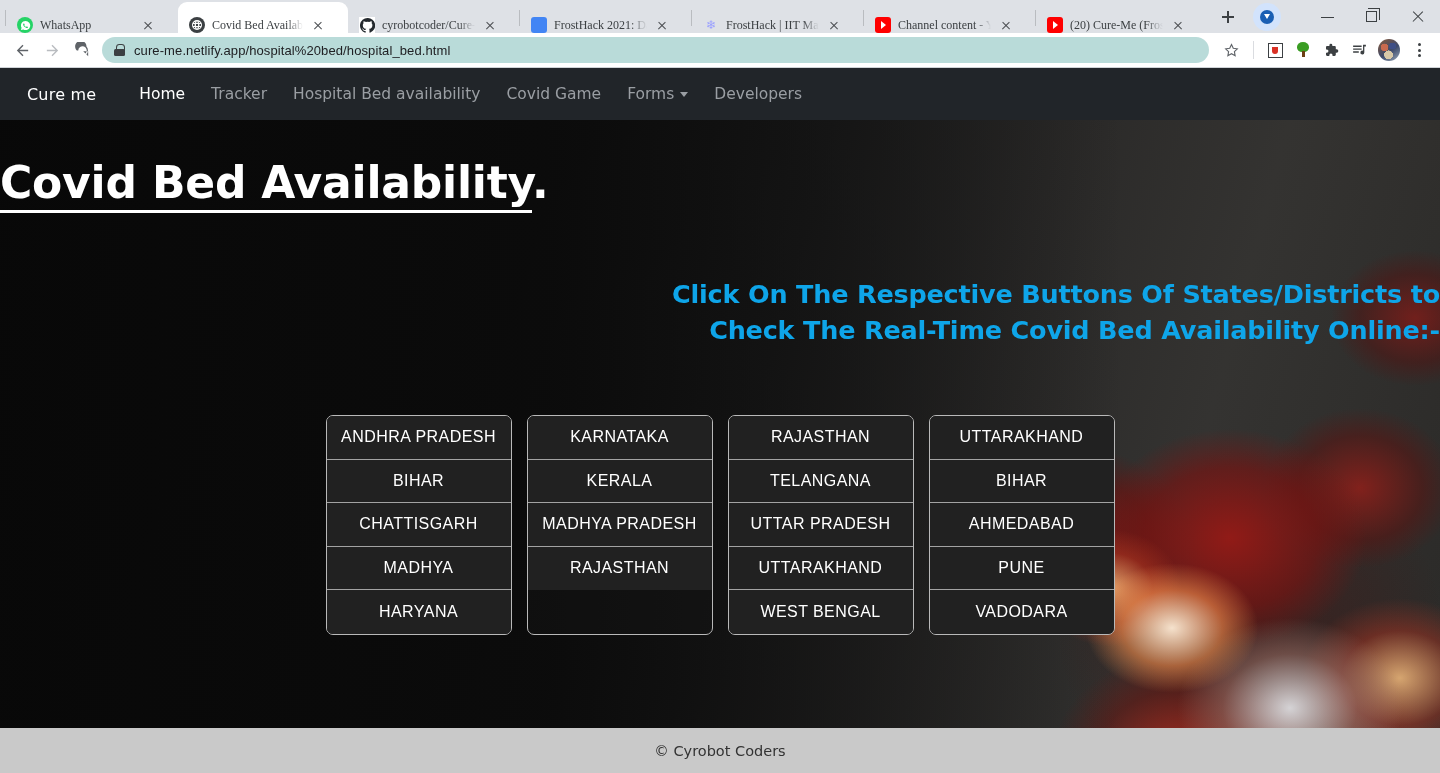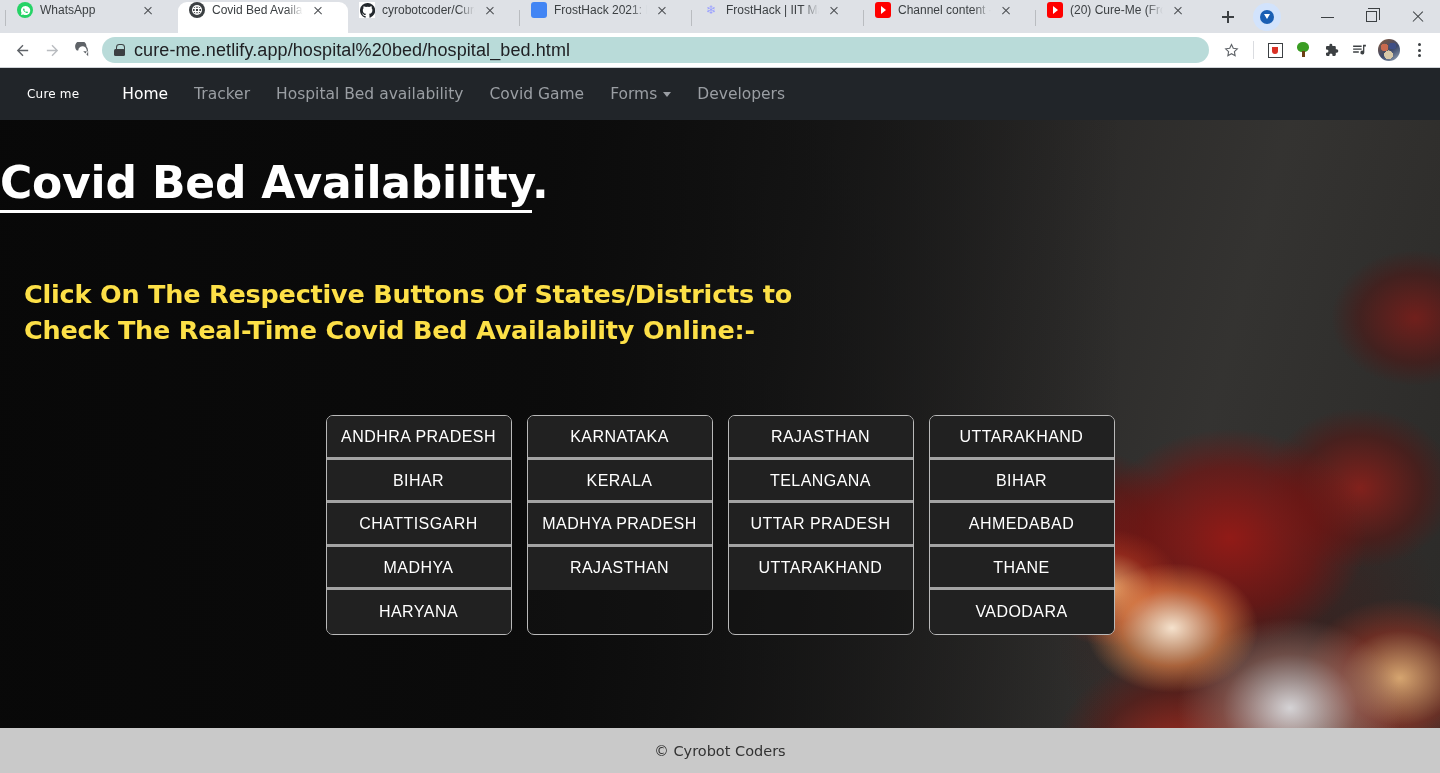--- a/index.html
+++ b/index.html
@@ -10,23 +10,24 @@
   }
 
   
   .browser { width: 1440px; height: 773px; display: flex; flex-direction: column; }
 
   .tabstrip {
     height: 33px; background: #dee1e6; display: flex; align-items: flex-end;
     padding-left: 6px; flex: 0 0 33px; position: relative;
   }
   .tab {
-    height: 31px; display: flex; align-items: flex-start; gap: 7px;
+    height: 31px; display: flex; align-items: flex-end; gap: 7px;
     padding: 0 22px 0 11px; min-width: 0; position: relative;
     border-radius: 9px 9px 0 0;
+    font-family: Liberation Serif, serif;
   }
   .tab.inactive { width: 172px; }
   .tab.active { width: 170px; background: #fff; }
   .tab.inactive + .tab.inactive::before,
   .tab.inactive::before {
     content: ""; position: absolute; left: -1px; top: 8px; height: 16px;
     width: 1px; background: #b9bcc0;
   }
   .tab.active::before, .tab.active + .tab::before { background: transparent; }
   .tab-fav {
@@ -117,21 +118,21 @@
   .lock { width: 11px; height: 12px; flex: 0 0 11px; position: relative; }
   .lock::before {
     content: ""; position: absolute; left: 0; bottom: 0; width: 11px; height: 7.5px;
     background: #3c4043; border-radius: 1.5px;
   }
   .lock::after {
     content: ""; position: absolute; left: 2.4px; top: 0; width: 6.2px; height: 7px;
     border: 1.6px solid #3c4043; border-bottom: none; border-radius: 3.4px 3.4px 0 0;
   }
   .urltext {
-    font-size: 18px; color: #202124; white-space: nowrap; overflow: hidden;
+    font-size: 13px; color: #202124; white-space: nowrap; overflow: hidden;
     letter-spacing: .1px;
   }
   .star { width: 28px; height: 28px; flex: 0 0 28px; display: flex; align-items: center; justify-content: center; }
   .star svg { width: 17px; height: 17px; fill: none; stroke: #5f6368; stroke-width: 1.6; }
   .divv { width: 1px; height: 18px; background: #dadce0; margin: 0 6px; flex: 0 0 1px; }
   .ext { width: 26px; height: 26px; flex: 0 0 26px; display: flex; align-items: center; justify-content: center; }
   .ext-shield {
     width: 15px; height: 15px; border: 1.5px solid #3c4043; background: #fff;
     display: flex; align-items: center; justify-content: center;
   }
@@ -189,21 +190,21 @@
     content: ""; position: absolute; inset: 0;
     background: linear-gradient(90deg, rgba(8,8,8,.96) 0%, rgba(10,10,10,.9) 38%, rgba(14,14,14,.45) 62%, rgba(14,14,14,0) 78%);
   }
 
   .navbar {
     position: relative; z-index: 3; height: 52px;
     background: #212529; display: flex; align-items: center;
     padding: 0 0 0 27px; gap: 0;
   }
   .brand {
-    font-size: 12px; color: #fff; letter-spacing: .2px; margin-right: 30px;
+    font-size: 16px; color: #fff; letter-spacing: .2px; margin-right: 30px;
     font-family: "DejaVu Sans", sans-serif; font-weight: 400;
   }
   .navlinks { display: flex; align-items: center; gap: 0; }
   .navlink {
     font-size: 15.5px; color: #9a9ea3; padding: 0 13px; line-height: 52px;
     white-space: nowrap; font-family: "DejaVu Sans", sans-serif;
   }
   .navlink.active { color: #fff; }
   .caret {
     display: inline-block; margin-left: 6px; vertical-align: middle;
@@ -217,38 +218,38 @@
     text-align: left; margin-top: 37px;
     font-family: "DejaVu Sans", sans-serif; font-weight: bold;
     font-size: 44px; color: #ffffff; letter-spacing: -.2px;
   }
   .headline span {
     border-bottom: 3px solid #fff; padding-bottom: 2px;
   }
   .headline .dot { border: none; }
 
   .subhead {
-    text-align: left; margin-top: 68px;
+    text-align: right; margin-top: 68px;
     font-family: "DejaVu Sans", sans-serif; font-weight: bold;
-    font-size: 25.5px; line-height: 36px; color: #fde047;
+    font-size: 25.5px; line-height: 36px; color: #0ea5e9;
     letter-spacing: -.2px;
     padding-left: 24px;
   }
 
   .grid {
     margin-top: 67px; display: flex; justify-content: center; gap: 15px;
   }
   .col {
     border: 1px solid #b9b9b9; border-radius: 7px; overflow: hidden;
     width: 186px; background: rgba(20,20,20,.55);
   }
   .statebtn {
     display: block; width: 100%; height: 43.5px; line-height: 42px;
     text-align: center; color: #ffffff; background: #212121;
-    border: none; border-bottom: 3px solid #a3a3a3;
+    border: none; border-bottom: 1px solid #a3a3a3;
     font-size: 16px; letter-spacing: .45px;
     font-family: "Liberation Sans", sans-serif;
     white-space: nowrap;
   }
   .col .statebtn:last-child { border-bottom: none; }
 
   .footer {
     position: absolute; left: 0; right: 0; bottom: 0; height: 45px; z-index: 4;
     background: #c9c9c9; display: flex; align-items: center; justify-content: center;
     font-size: 14.5px; color: #333; font-family: "DejaVu Sans", sans-serif;
@@ -419,26 +420,27 @@
           <button class="statebtn">KARNATAKA</button>
           <button class="statebtn">KERALA</button>
           <button class="statebtn">MADHYA PRADESH</button>
           <button class="statebtn">RAJASTHAN</button>
         </div>
         <div class="col">
           <button class="statebtn">RAJASTHAN</button>
           <button class="statebtn">TELANGANA</button>
           <button class="statebtn">UTTAR PRADESH</button>
           <button class="statebtn">UTTARAKHAND</button>
+          <button class="statebtn">WEST BENGAL</button>
         </div>
         <div class="col">
           <button class="statebtn">UTTARAKHAND</button>
           <button class="statebtn">BIHAR</button>
           <button class="statebtn">AHMEDABAD</button>
-          <button class="statebtn">THANE</button>
+          <button class="statebtn">PUNE</button>
           <button class="statebtn">VADODARA</button>
         </div>
       </div>
     </div>
 
     <div class="footer">
       <span>© Cyrobot Coders</span>
     </div>
   </div>
 </div>

